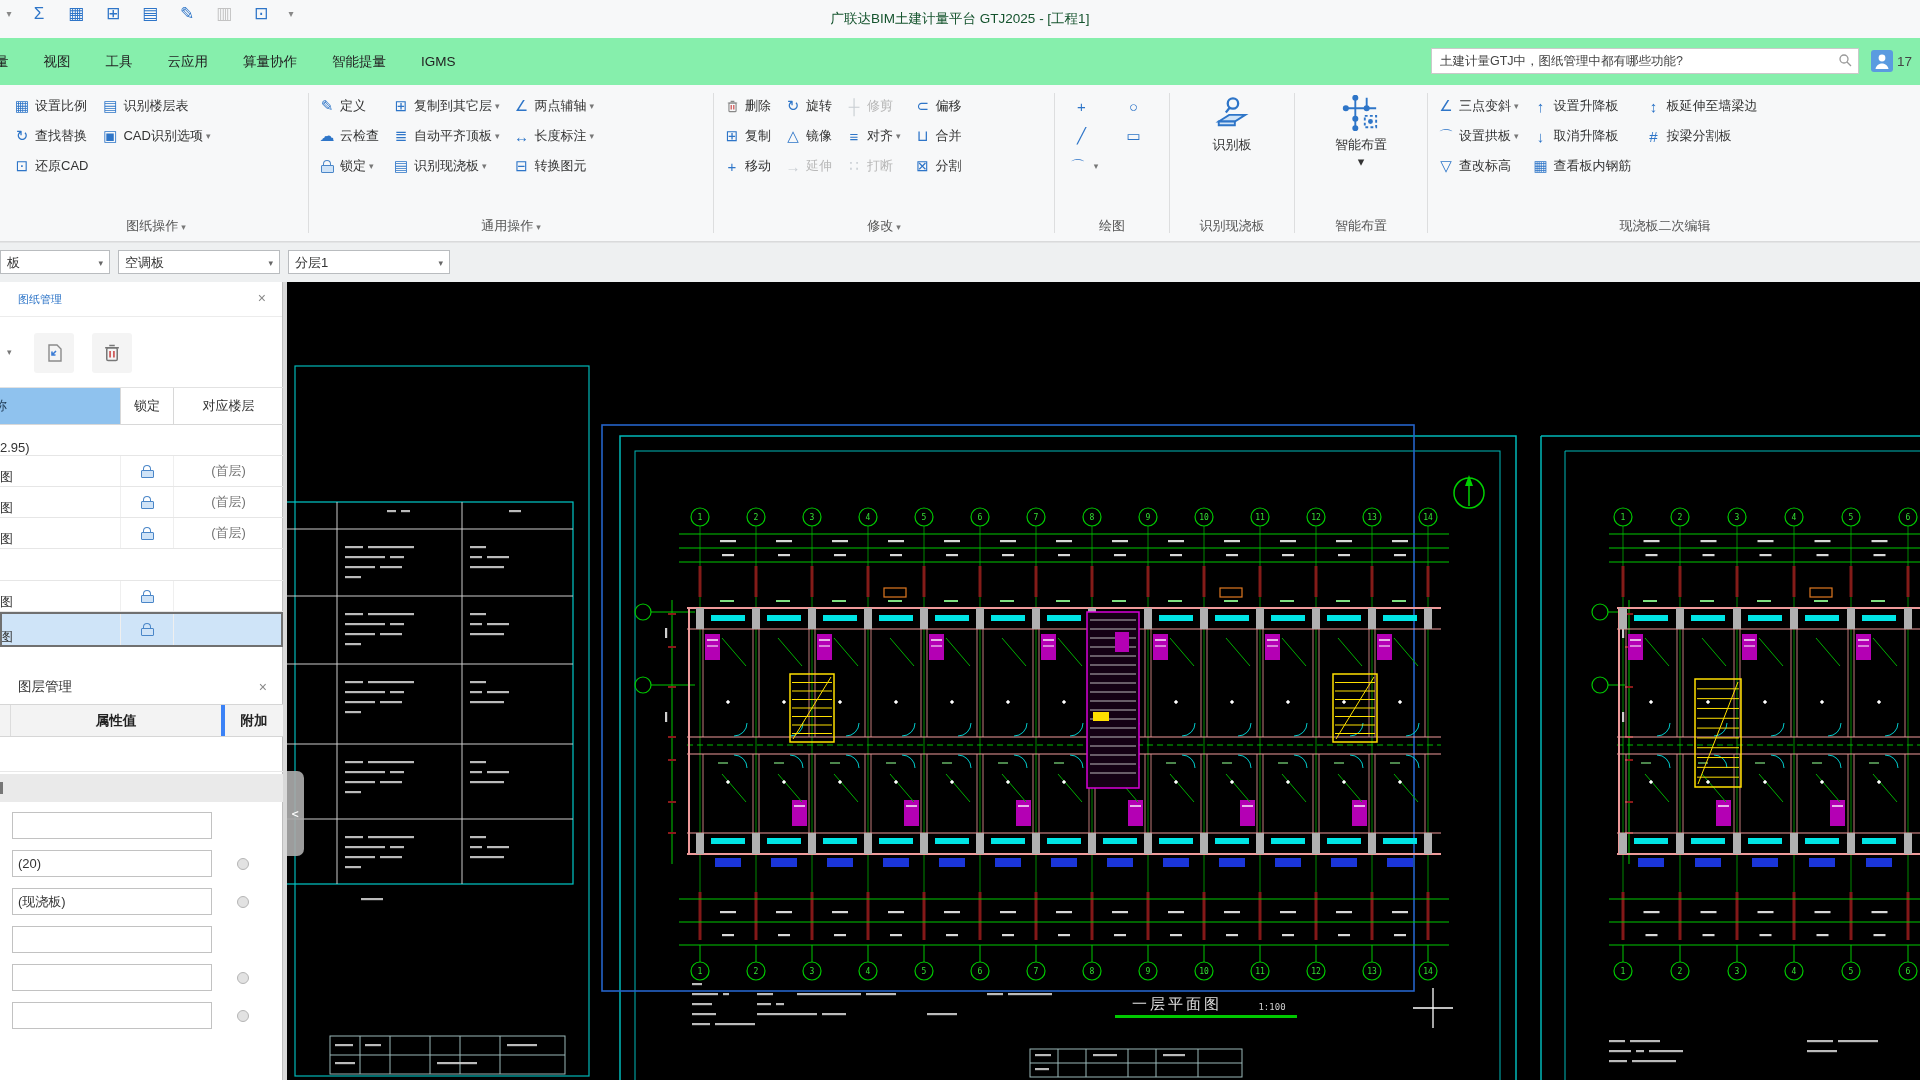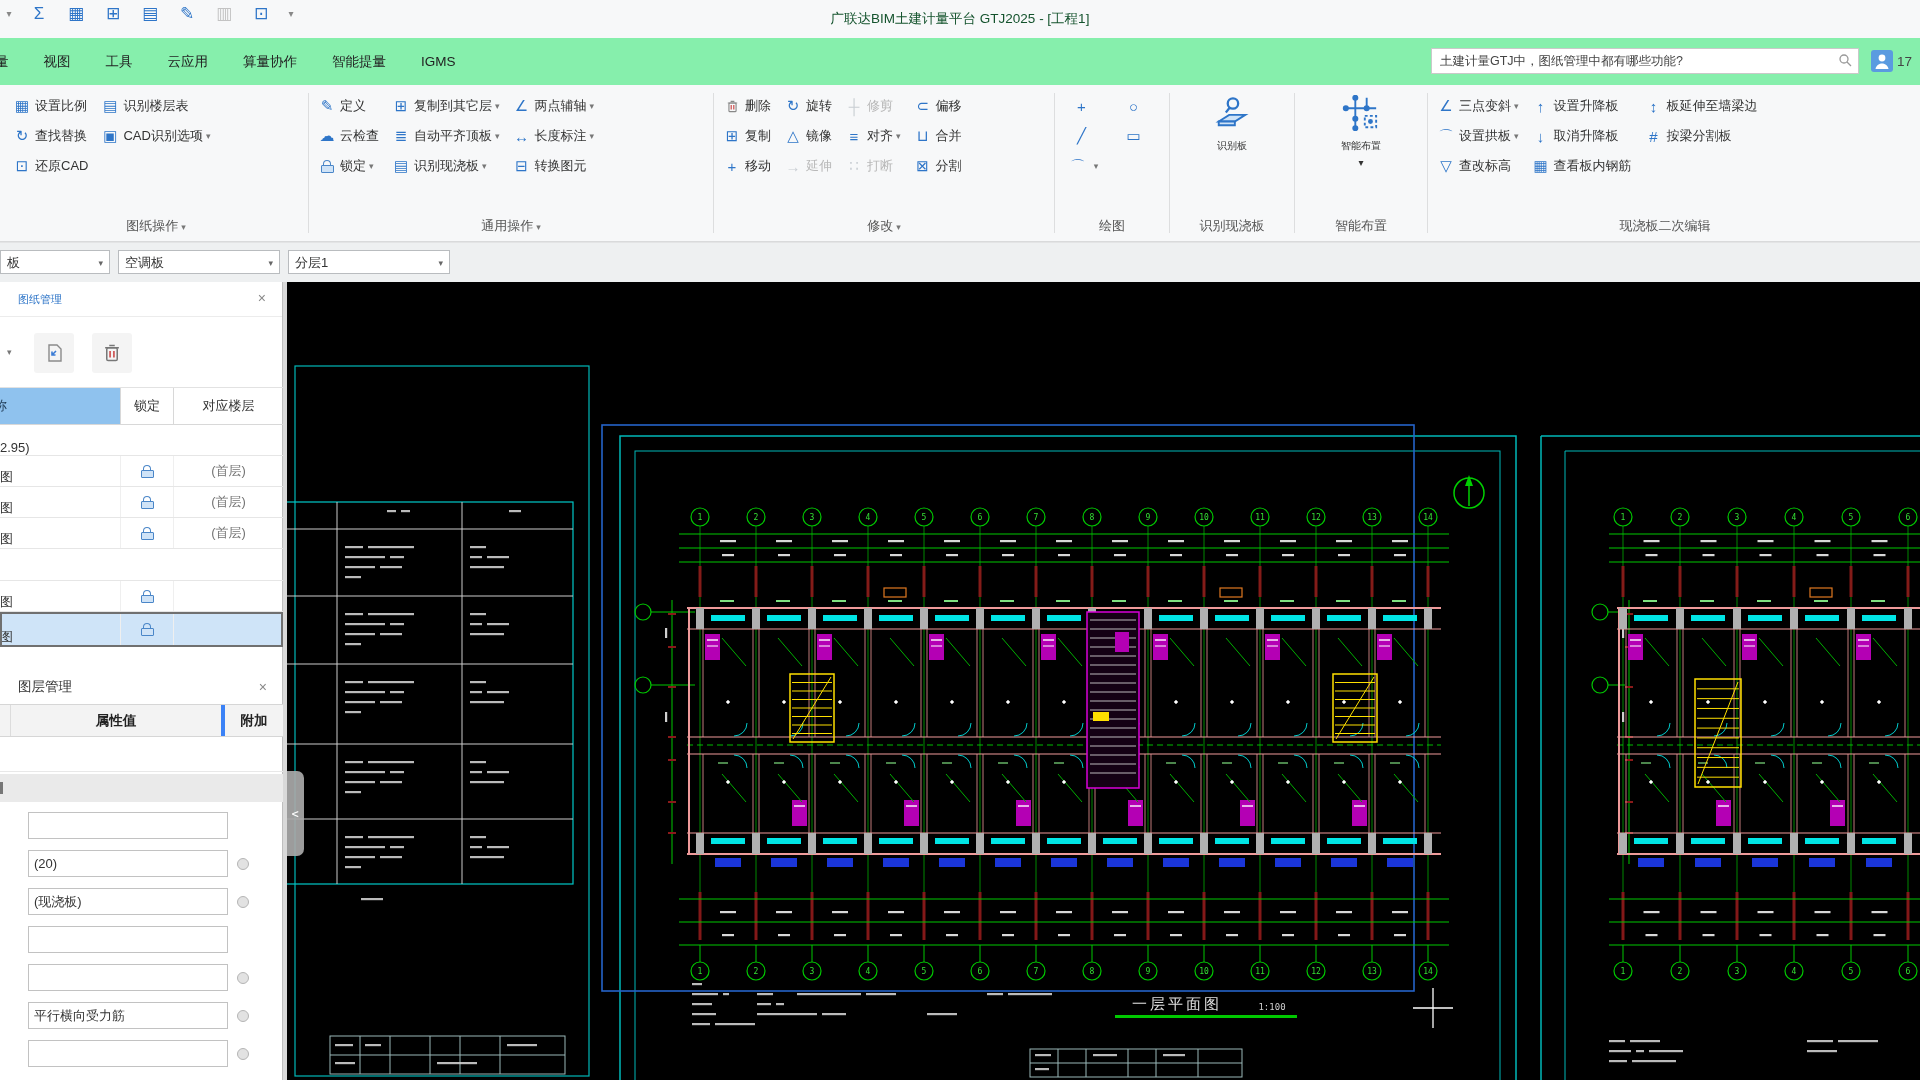--- a/index.html
+++ b/index.html
@@ -34,21 +34,21 @@
   .rbtn{display:flex;align-items:center;height:30px;font-size:13px;color:#333;
         white-space:nowrap;padding:0 6px;cursor:default}
   .rbtn .ric{width:20px;text-align:center;color:#2e75c8;font-size:15px;margin-right:3px;flex:0 0 auto;display:inline-flex;justify-content:center;align-items:center}
   .rbtn.disabled{color:#b8b8b8}
   .rbtn.disabled .ric{color:#c9ced3}
   .rbtn .caret,.rlabel .caret{font-size:9px;color:#777;margin-left:3px}
   .rbtn.icononly{width:40px;justify-content:center}
   .rlabel{height:25px;text-align:center;font-size:13px;color:#555;line-height:20px}
   .rsep{width:1px;background:#dddedf;margin:8px 2px}
   .bigbtn{display:flex;flex-direction:column;align-items:center;padding-top:4px;flex:1;
-          font-size:10px;color:#333;line-height:17px}
+          font-size:13px;color:#333;line-height:17px}
   
   .elementbar{position:relative;height:40px;background:#eef0f1;border-top:1px solid #e3e4e5;box-sizing:border-box}
   .ebsel{position:absolute;top:7px;height:24px;background:#fff;border:1px solid #b9bcbf;
          font-size:13px;color:#333;line-height:24px;padding-left:6px;box-sizing:border-box}
   .ebsel .caret{position:absolute;right:6px;top:0;font-size:9px;color:#666}
   
   .main{position:relative;height:798px;background:#d9d9d9}
   .panel{position:absolute;left:0;top:0;width:283px;height:798px;background:#fff;border-right:1px solid #bfbfbf;box-sizing:border-box}
   .canvas{position:absolute;left:287px;top:0;width:1633px;height:798px;background:#000}
   
@@ -84,21 +84,21 @@
       border-top:1px solid #d6d6d6;border-bottom:1px solid #d6d6d6;display:flex;
       font-weight:bold;font-size:13.5px;color:#222;box-sizing:border-box}
   .ltc0{width:10px;border-right:1px solid #dcdcdc}
   .ltc1{flex:1;display:flex;align-items:center;justify-content:center}
   .ltc2{width:58px;display:flex;align-items:center;justify-content:center;border-left:4px solid #3b82f6}
   .lempty{position:absolute;top:455px;left:0;width:283px;height:34px;border-bottom:1px solid #e8e8e8}
   .lband{position:absolute;top:492px;left:0;width:283px;height:28px;background:#eaeaea}
   .lband::before{content:'';position:absolute;left:0;top:8px;width:3px;height:12px;background:#777}
   .props{position:absolute;top:528px;left:0;width:283px}
   .prow{position:relative;height:38px}
-  .pinput{position:absolute;left:28px;top:2px;width:200px;height:27px;border:1px solid #c2c2c2;
+  .pinput{position:absolute;left:12px;top:2px;width:200px;height:27px;border:1px solid #c2c2c2;
       font-size:13px;color:#333;padding:0 5px;box-sizing:border-box;outline:none;background:#fff;
       font-family:"Liberation Sans","DejaVu Sans",sans-serif}
   .pradio{position:absolute;left:237px;top:10px;width:12px;height:12px;border-radius:50%;
       background:#e2e2e2;border:1px solid #b5b5b5;box-sizing:border-box}
 </style>
 </head>
 <body>
 
 <div class="titlebar">
   <div class="qat" id="qat">
@@ -514,24 +514,20 @@
         </div>
         <div class="prow">
           <input class="pinput" value="(现浇板)" style="">
           <span class="pradio"></span>
         </div>
         <div class="prow">
           <input class="pinput" style="">
         </div>
         <div class="prow">
           <input class="pinput" style="">
-          <span class="pradio"></span>
-        </div>
-        <div class="prow">
-          <input class="pinput" value="平行横向受力筋" style="">
           <span class="pradio"></span>
         </div>
         <div class="prow">
           <input class="pinput" style="">
           <span class="pradio"></span>
         </div>
       </div>
   </aside>
 
   <div class="canvas">

